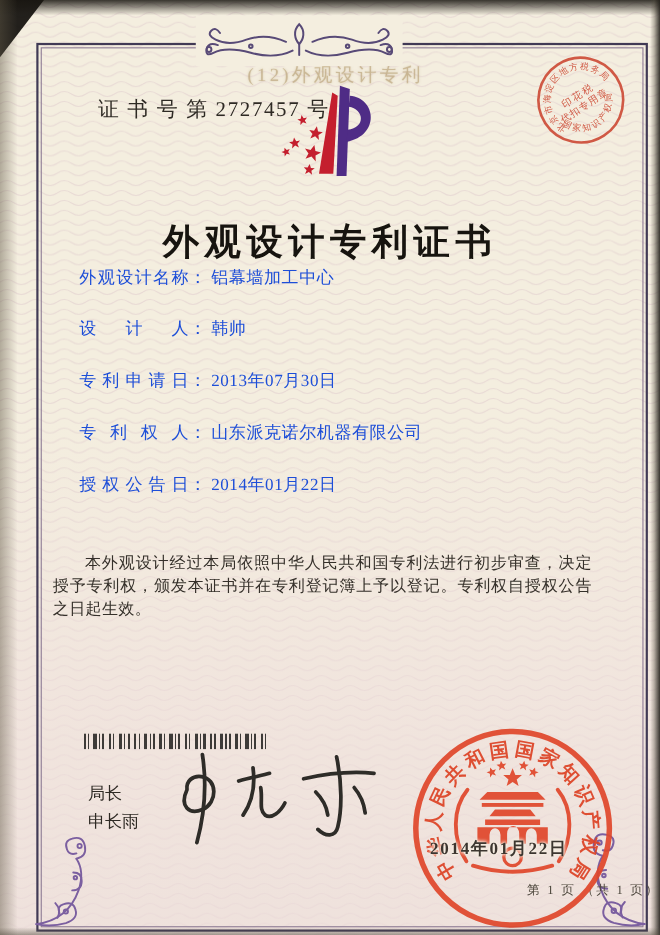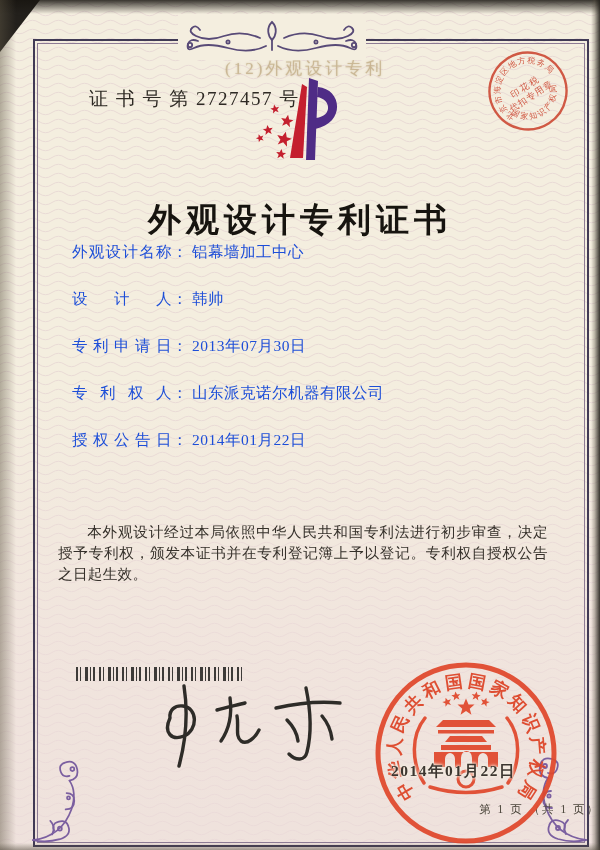--- a/index.html
+++ b/index.html
@@ -39,22 +39,22 @@
   
   .cert-no{position:absolute;left:73px;top:86px;z-index:2;
     font-size:19px;letter-spacing:1.5px;color:#2e2a24;margin-left:16px;}
   .logo{position:absolute;left:240px;top:76px;width:120px;height:92px;z-index:2;}
   .title{position:absolute;left:0;top:164px;width:600px;z-index:2;
     text-align:center;font-size:33px;font-weight:bold;letter-spacing:5px;color:#17140f;margin-top:34px;}
   .fields{position:absolute;left:72px;top:242px;z-index:2;font-size:15.5px;color:#1d4ed8;}
   .field-row{height:47px;white-space:nowrap;letter-spacing:.5px;}
   .field-label{display:inline-block;width:100px;text-align:justify;text-align-last:justify;}
   .field-colon{display:inline-block;margin-right:4px;}
-  .body-text{position:absolute;left:58px;top:502px;width:490px;z-index:2;
-    font-size:14.6px;line-height:20.8px;color:#35302a;text-align:justify;letter-spacing:.3px;margin-top:20px;}
+  .body-text{position:absolute;left:48px;top:502px;width:490px;z-index:2;
+    font-size:14.6px;line-height:20.8px;color:#35302a;text-align:justify;letter-spacing:.3px;}
   .body-text p{margin:0;text-indent:2em;}
   .barcode{position:absolute;left:76px;top:667px;width:168px;height:14px;z-index:2;opacity:.85;
     background:repeating-linear-gradient(90deg,
       #1e1d1b 0 2px, transparent 2px 4px, #1e1d1b 4px 5px, transparent 5px 9px,
       #1e1d1b 9px 12px, transparent 12px 14px, #1e1d1b 14px 15px, transparent 15px 17px,
       #1e1d1b 17px 19px, transparent 19px 23px);}
   .director{position:absolute;left:80px;top:709px;z-index:2;font-size:15.5px;color:#2e2a24;line-height:26px;}
   .signature{position:absolute;left:150px;top:678px;width:212px;height:100px;z-index:3;}
   .seal{position:absolute;left:368px;top:655px;width:196px;height:196px;z-index:3;opacity:.93;}
   .seal-date{position:absolute;left:391px;top:761px;z-index:4;
@@ -166,20 +166,24 @@
       <span class="field-label">授权公告日</span><span class="field-colon">：</span><span>2014年01月22日</span>
     </div>
   </div>
 
   <div class="body-text">
     <p>本外观设计经过本局依照中华人民共和国专利法进行初步审查，决定授予专利权，颁发本证书并在专利登记簿上予以登记。专利权自授权公告之日起生效。</p>
   </div>
 
   <div class="barcode"></div>
 
+  <div class="director">
+    <div>局长</div>
+    <div>申长雨</div>
+  </div>
 
   <svg class="signature" viewBox="0 0 212 100">
     <g fill="none" stroke="#2e2c28" stroke-width="3.4" stroke-linecap="round" stroke-linejoin="round">
       <path d="M20 40 C13 55 22 63 34 58 C48 52 48 30 33 28 C25 27 19 32 20 40"></path>
       <path d="M34 8 C38 34 36 62 29 88"></path>
       <path d="M80 20 C82 35 80 50 71 63"></path>
       <path d="M67 32 C77 29 88 27 95 25"></path>
       <path d="M87 38 C89 49 85 58 91 63 C97 67 105 60 109 52"></path>
       <path d="M126 30 C148 25 170 23 190 25"></path>
       <path d="M156 10 C161 34 161 58 157 74 C155 83 146 83 139 76"></path>

